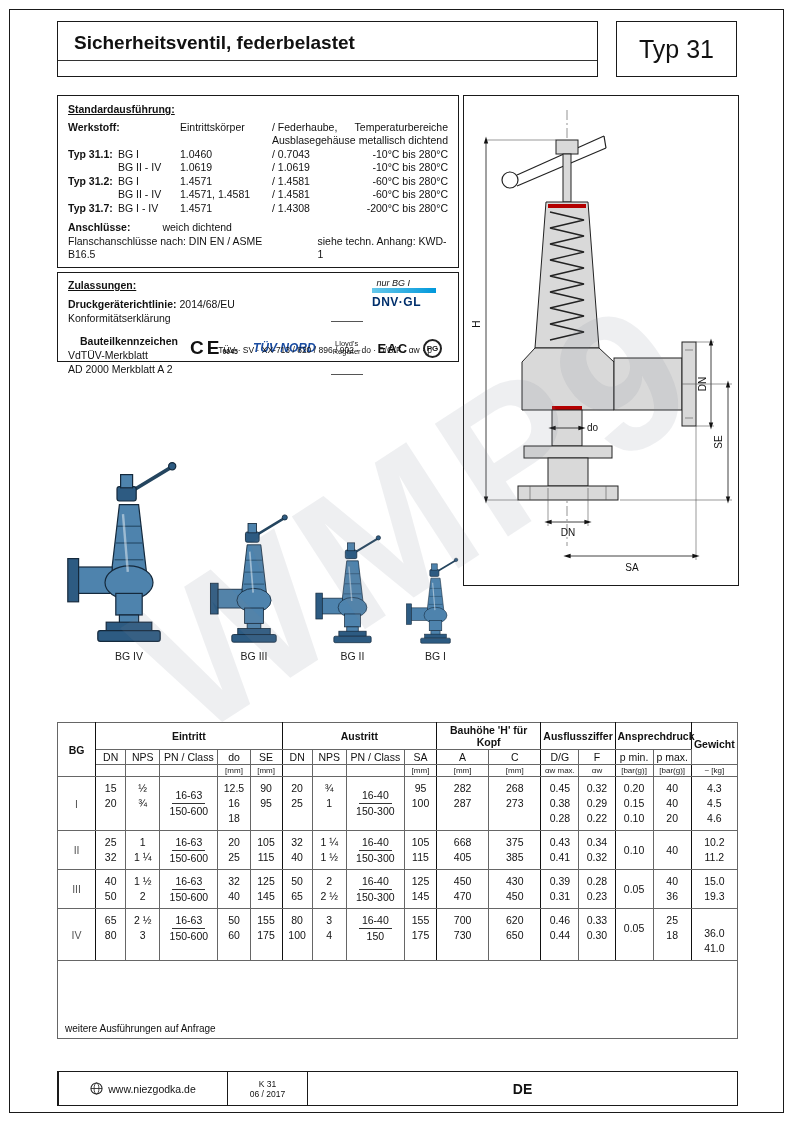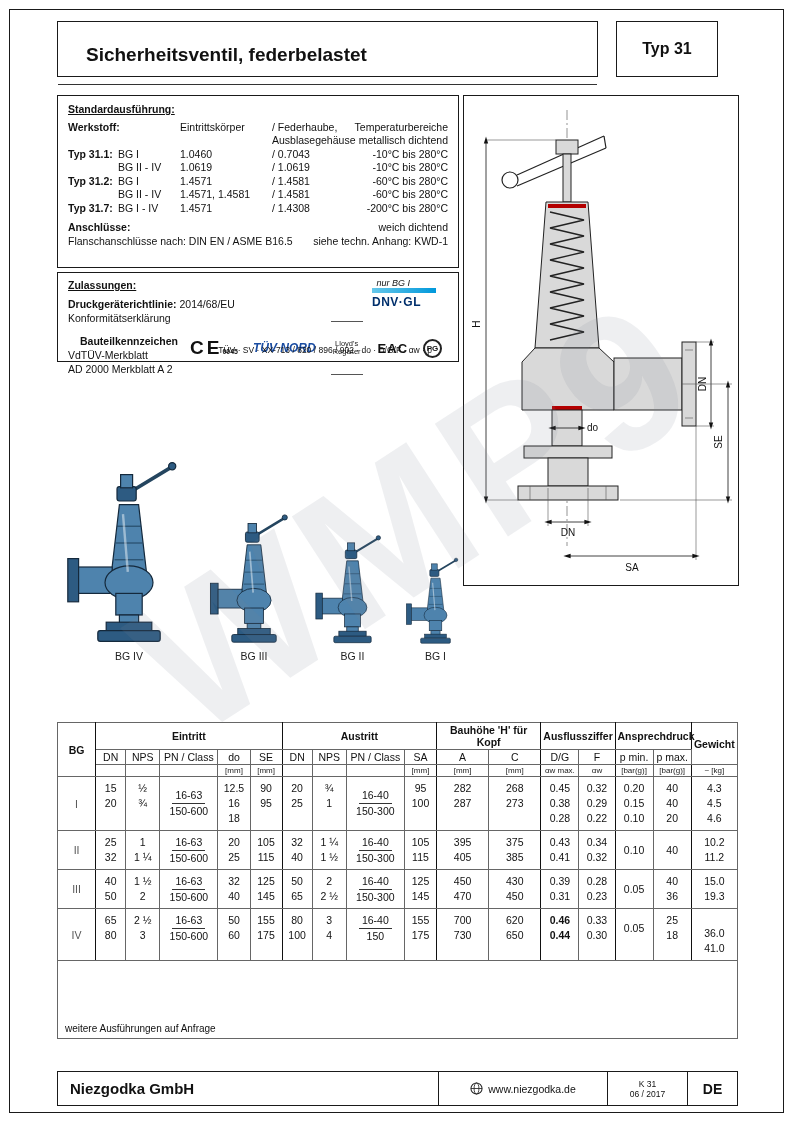--- a/index.html
+++ b/index.html
@@ -2,32 +2,32 @@
 <html><head>
 <meta charset="utf-8">
 <style>
   html,body{margin:0;padding:0;background:#fff;}
   body{width:793px;height:1122px;position:relative;font-family:"Liberation Sans",sans-serif;color:#111;}
   .page-frame{position:absolute;inset:9px;border:1.5px solid #1a1a1a;pointer-events:none;}
   .box{position:absolute;border:1.3px solid #1a1a1a;background:#fff;box-sizing:border-box;}
 
   
   .title-box{left:57px;top:21px;width:541px;height:56px;}
-  .title-box h1{margin:16px;padding:7px 12px 3px;font-size:19px;line-height:20px;}
+  .title-box h1{margin:4px;padding:7px 12px 3px;font-size:19px;line-height:20px;}
   .title-divider{border-top:1px solid #333;margin:0;}
   .title-sub{padding:3px 12px;font-size:10.5px;}
-  .type-box{left:616px;top:21px;width:102px;height:56px;display:flex;align-items:center;justify-content:center;font-size:16px;font-weight:bold;}
+  .type-box{left:616px;top:21px;width:121px;height:56px;display:flex;align-items:center;justify-content:center;font-size:25px;font-weight:normal;}
 
   
   .spec-box{left:57px;top:95px;width:402px;height:173px;padding:7px 10px;font-size:10.5px;line-height:13.5px;}
   .u{text-decoration:underline;}
   .b{font-weight:bold;}
   .r{text-align:right;}
   .spec-grid{display:grid;grid-template-columns:50px 62px 92px 76px 1fr;margin-top:4px;}
-  .spec-row2{display:flex;justify-content:space-between;}
+  .spec-row2{display:flex;gap:32px;}
   .spec-sec{margin-top:6px;}
 
   
   .zul-box{left:57px;top:272px;width:402px;height:90px;font-size:10.5px;}
   .zul-box .abs{position:absolute;}
   .nur-bg{font-style:italic;font-size:9px;}
   .dnv-bar{width:64px;height:5px;background:linear-gradient(90deg,#65c7ea,#0098db);margin-bottom:2px;}
   .dnv-text{font-weight:bold;font-size:12px;color:#002f6c;letter-spacing:0.5px;}
   .logos{display:flex;align-items:center;gap:15px;}
   .ce{font-size:19px;letter-spacing:3px;font-weight:600;}
@@ -518,21 +518,21 @@
           </div>
         </td>
         <td class="heavy">
           <div class="cellwrap" style="height: 30px;">
             <div class="line">105</div>
             <div class="line">115</div>
           </div>
         </td>
         <td>
           <div class="cellwrap" style="height: 30px;">
-            <div class="line">395</div>
+            <div class="line">668</div>
             <div class="line">405</div>
           </div>
         </td>
         <td class="heavy">
           <div class="cellwrap" style="height: 30px;">
             <div class="line">375</div>
             <div class="line">385</div>
           </div>
         </td>
         <td>
@@ -724,21 +724,21 @@
             <div class="line">730</div>
           </div>
         </td>
         <td class="heavy">
           <div class="cellwrap" style="height: 30px;">
             <div class="line">620</div>
             <div class="line">650</div>
           </div>
         </td>
         <td>
-          <div class="cellwrap" style="height: 30px; font-weight: bold;">
+          <div class="cellwrap" style="height: 30px;">
             <div class="line">0.46</div>
             <div class="line">0.44</div>
           </div>
         </td>
         <td class="heavy">
           <div class="cellwrap" style="height: 30px;">
             <div class="line">0.33</div>
             <div class="line">0.30</div>
           </div>
         </td>
@@ -762,21 +762,20 @@
       </tr>
     </tbody>
   <tfoot>
     <tr class="footrow">
       <td colspan="17">weitere Ausführungen auf Anfrage</td>
     </tr>
   </tfoot>
 </table>
 
 <div class="box footer">
-  <div class="f-cell f-company">Niezgodka GmbH</div>
   <div class="f-cell f-web">
     <svg width="13" height="13" viewBox="0 0 14 14">
       <circle cx="7" cy="7" r="6" fill="none" stroke="#222" stroke-width="1.1"></circle>
       <ellipse cx="7" cy="7" rx="2.6" ry="6" fill="none" stroke="#222" stroke-width="0.9"></ellipse>
       <line x1="1" y1="7" x2="13" y2="7" stroke="#222" stroke-width="0.9"></line>
     </svg>
     <span>www.niezgodka.de</span>
   </div>
   <div class="f-cell f-k">
     <div>K 31</div>

